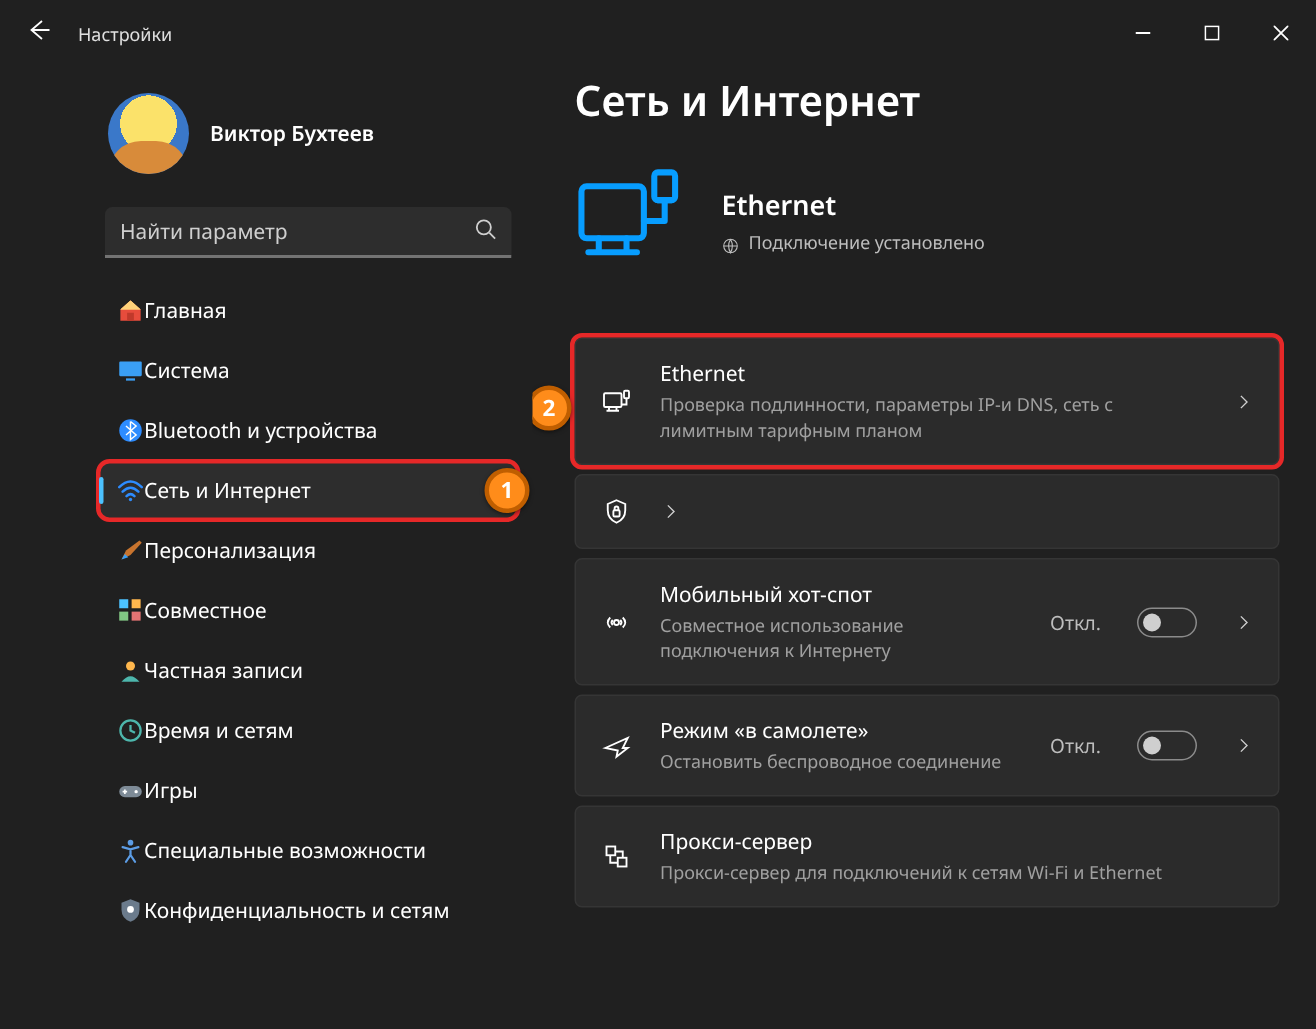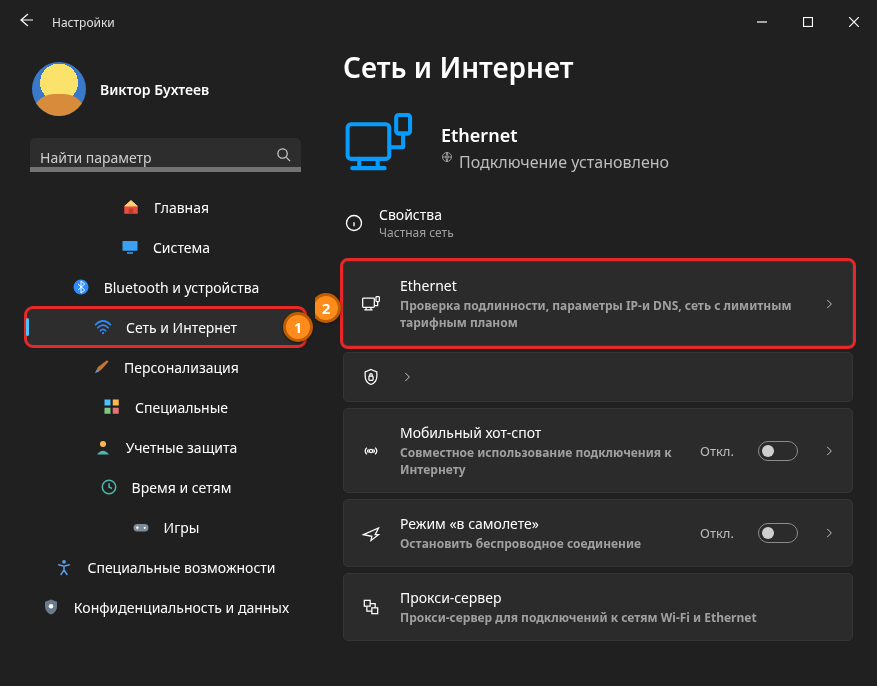--- a/index.html
+++ b/index.html
@@ -6,68 +6,68 @@
   html, body { width: 877px; height: 686px; background: #202020; color: #fff; overflow: hidden; }
 
   
   .titlebar { height: 44px; display: flex; align-items: center; justify-content: space-between; padding-left: 18px; gap: 28px; }
   .titlebar-left { display: flex; align-items: center; gap: 18px; }
   .titlebar-title { font-size: 12px; color: #e0e0e0; }
   .titlebar-controls { display: flex; }
   .tb-btn { width: 46px; height: 32px; display: flex; align-items: center; justify-content: center; }
   .tb-btn svg { width: 10px; height: 10px; stroke: #fff; fill: none; }
 
-  .body { display: flex; height: calc(100% - 44px); }
+  .body { display: flex; height: calc(100% - 44px); margin-left: 40px; }
 
   
   .sidebar { width: 315px; padding: 18px 10px 0 26px; display: flex; flex-direction: column; }
   .profile { display: flex; align-items: center; gap: 14px; margin-bottom: 22px; padding-left: 6px; }
   .avatar { width: 54px; height: 54px; border-radius: 50%; background: radial-gradient(circle at 50% 38%, #fbe26a 0 44%, #3a78c9 44% 100%); position: relative; overflow: hidden; }
   .avatar::before { content: ""; position: absolute; bottom: 0; left: 0; right: 0; height: 22px; background: #d88b3a; border-top-left-radius: 30px; border-top-right-radius: 30px; }
   .profile-name { font-size: 14px; font-weight: 600; }
   .profile-sub { font-size: 11px; color: #7a7a7a; filter: blur(2px); }
 
-  .search { display: flex; align-items: flex-end; background: #2d2d2d; border-bottom: 5px solid #737373; border-radius: 5px 5px 0 0; height: 34px; padding: 0 10px; margin: 0 4px 16px 4px; }
+  .search { display: flex; align-items: center; background: #2d2d2d; border-bottom: 2px solid #737373; border-radius: 5px 5px 0 0; height: 34px; padding: 0 10px; margin: 0 4px 16px 4px; }
   .search input { flex: 1; background: transparent; border: none; outline: none; color: #cfcfcf; font-size: 14px; }
   .search input::placeholder { color: #cfcfcf; }
 
   .nav { display: flex; flex-direction: column; gap: 2px; }
-  .nav-item { display: flex; align-items: center; gap: 14px; height: 38px; border-radius: 5px; padding: 0 12px; font-size: 14px; cursor: default; justify-content: center; }
+  .nav-item { display: flex; align-items: center; height: 38px; border-radius: 5px; padding: 0 12px; font-size: 14px; cursor: default; }
   .nav-item.selected { background: #2d2d2d; position: relative; }
   .nav-item.selected::before { content: ""; position: absolute; left: 0; top: 10px; bottom: 10px; width: 3px; background: #4cc2ff; border-radius: 2px; }
   .nav-item.highlighted { outline: 3px solid #e62828; outline-offset: -1px; border-radius: 7px; background: #2d2d2d; }
   .nav-icon { width: 18px; height: 18px; display: flex; align-items: center; justify-content: center; }
   .nav svg { width: 18px; height: 18px; }
 
   
   .callout { position: absolute; width: 30px; height: 30px; border-radius: 50%; background: #ff8c1a; border: 3px solid #bf5e00; color: #fff; font-weight: 700; font-size: 15px; display: flex; align-items: center; justify-content: center; z-index: 50; box-shadow: 0 1px 3px rgba(0,0,0,.5); }
 
   
   .main { flex: 1; padding: 4px 24px 0 28px; overflow-y: auto; }
   .page-title { font-size: 28px; font-weight: 600; margin-bottom: 22px; }
 
   .hero { display: flex; align-items: center; gap: 24px; margin-bottom: 18px; }
   .hero-icon svg { width: 74px; height: 74px; stroke: #079dff; fill: none; }
   .hero-text .h1 { font-size: 18px; font-weight: 600; margin-bottom: 4px; }
-  .hero-text .sub { font-size: 16px; color: #bdbdbd; display: flex; align-items: flex-start; gap: 6px; }
+  .hero-text .sub { font-size: 12px; color: #bdbdbd; display: flex; align-items: flex-end; gap: 6px; }
 
   .inforow { display: flex; align-items: center; gap: 0; margin-bottom: 20px; }
   .info-cell { display: flex; align-items: center; gap: 14px; flex: 1; padding-right: 10px; cursor: default; }
   .info-cell .ic { width: 22px; height: 22px; display:flex; align-items:center; justify-content:center; }
   .info-cell .ic svg { width:20px; height:20px; stroke:#fff; fill:none; }
   .info-cell .t1 { font-size: 14px; }
   .info-cell .t2 { font-size: 12px; color: #a0a0a0; }
 
   .card { background: #2b2b2b; border: 1px solid #353535; border-radius: 5px; padding: 14px 16px; display: flex; align-items: center; gap: 18px; margin-bottom: 6px; cursor: default; }
   .card.highlighted { outline: 3px solid #e62828; outline-offset: 0; }
   .card-icon { width: 22px; display:flex; justify-content:center; }
   .card-icon svg { width: 20px; height: 20px; stroke: #fff; fill: none; }
   .card-body { flex: 1; }
   .card-title { font-size: 14px; }
-  .card-sub { font-size: 12px; color: #a0a0a0; margin-top: 2px; font-weight: bold; }
+  .card-sub { font-size: 12px; color: #a0a0a0; margin-top: 2px; }
   .card-state { font-size: 13px; color: #bdbdbd; margin-right: 6px; }
   .toggle { width: 40px; height: 20px; border: 1px solid #8b8b8b; border-radius: 10px; position: relative; margin-right: 6px; }
   .toggle::after { content: ""; position: absolute; left: 3px; top: 3px; width: 12px; height: 12px; border-radius: 50%; background: #cfcfcf; }
   .chev { width: 14px; stroke: #cfcfcf; fill: none; }
 
   
   .main::-webkit-scrollbar { width: 3px; }
   .main::-webkit-scrollbar-thumb { background: #5a5a5a; border-radius: 2px; }
 </style>
 </head>
@@ -173,30 +173,30 @@
       </div>
       <div class="nav-item">
         <span class="nav-icon">
             <svg viewBox="0 0 24 24">
               <rect x="2" y="2" width="8" height="8" fill="#4cc2ff"></rect>
               <rect x="13" y="2" width="8" height="8" fill="#ffb74d"></rect>
               <rect x="2" y="13" width="8" height="8" fill="#81c784"></rect>
               <rect x="13" y="13" width="8" height="8" fill="#e57373"></rect>
             </svg>
           </span>
-        <span>Специальные</span>
+        <span>Совместное</span>
       </div>
       <div class="nav-item">
         <span class="nav-icon">
             <svg viewBox="0 0 24 24">
               <circle cx="12" cy="8" r="4" fill="#ffb74d"></circle>
               <path d="M4 22 Q12 12 20 22 Z" fill="#4db6ac"></path>
             </svg>
           </span>
-        <span>Учетные защита</span>
+        <span>Частная записи</span>
       </div>
       <div class="nav-item">
         <span class="nav-icon">
             <svg viewBox="0 0 24 24">
               <circle cx="12" cy="12" r="9" fill="none" stroke="#4db6ac" stroke-width="2"></circle>
               <path d="M12 7 V12 L16 14" stroke="#4db6ac" stroke-width="2" fill="none"></path>
             </svg>
           </span>
         <span>Время и сетям</span>
       </div>
@@ -219,21 +219,21 @@
           </span>
         <span>Специальные возможности</span>
       </div>
       <div class="nav-item">
         <span class="nav-icon">
             <svg viewBox="0 0 24 24">
               <path d="M12 2 L20 5 V11 Q20 19 12 22 Q4 19 4 11 V5 Z" fill="#6b7b8c"></path>
               <circle cx="12" cy="11" r="3" fill="#fff"></circle>
             </svg>
           </span>
-        <span>Конфиденциальность и данных</span>
+        <span>Конфиденциальность и сетям</span>
       </div>
     </div>
   </div>
 
   <div class="main" style="position:relative;">
     <div class="page-title">Сеть и Интернет</div>
 
     <div class="hero">
       <span class="hero-icon">
         <svg viewBox="0 0 64 64" stroke-width="3.5" stroke-linecap="round" stroke-linejoin="round">
@@ -249,32 +249,20 @@
           <svg width="12" height="12" viewBox="0 0 24 24" stroke="#bdbdbd" fill="none" stroke-width="1.5">
               <circle cx="12" cy="12" r="9"></circle>
               <path d="M3 12 H21 M12 3 Q17 12 12 21 Q7 12 12 3"></path>
             </svg>
           <span>Подключение установлено</span>
         </div>
       </div>
     </div>
 
     <div class="inforow">
-      <div class="info-cell">
-        <span class="ic">
-            <svg viewBox="0 0 24 24" stroke-width="1.6">
-              <circle cx="12" cy="12" r="9"></circle>
-              <path d="M12 8 V8.01 M12 11 V16"></path>
-            </svg>
-          </span>
-        <div>
-          <div class="t1">Свойства</div>
-          <div class="t2">Частная сеть</div>
-        </div>
-      </div>
     </div>
 
     <div style="position:relative;">
       <div class="callout" style="left:-32px; top:32px;">2</div>
       <div class="card highlighted">
         <span class="card-icon">
             <svg viewBox="0 0 24 24" stroke-width="1.5">
               <rect x="2" y="5" width="14" height="11" rx="1"></rect>
               <path d="M6 16 V19 M12 16 V19 M4 19 H14"></path>
               <rect x="18" y="3" width="4" height="6" rx="1"></rect>

